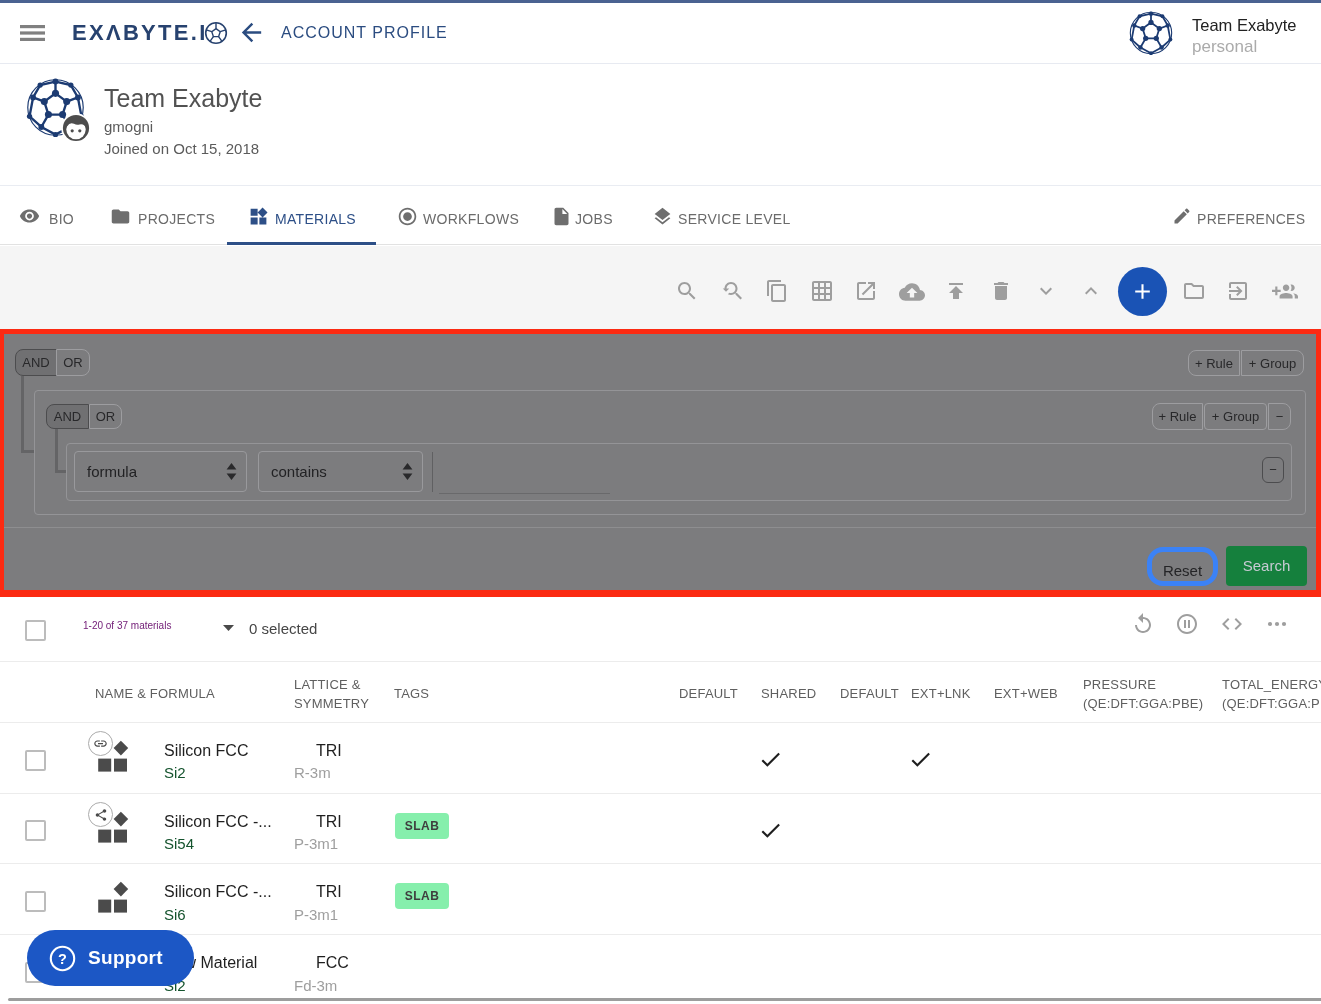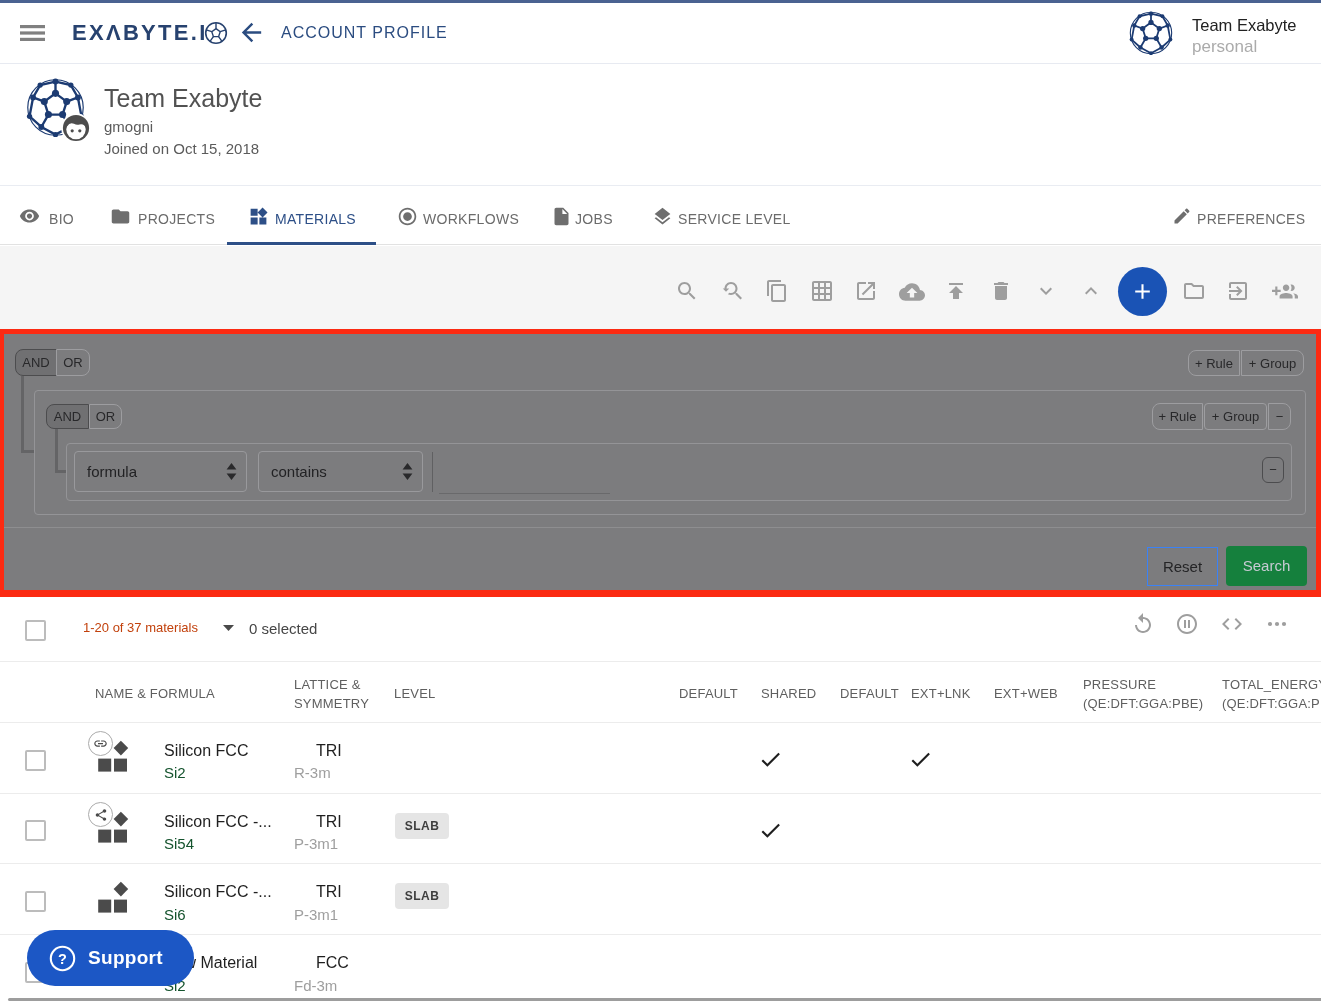--- a/index.html
+++ b/index.html
@@ -32,31 +32,31 @@
 
 #qpanel { left:0; top:329px; width:1321px; height:268px; background:#7c7c7e;
   border-style:solid; border-color:#fb2a12; border-width:5px 5px 7px 4px; }
 .qbtn { position:absolute; font-size:13px; color:#28282a; text-align:center;
   border:1px solid #9d9da0; border-radius:4px; background:transparent; line-height:25px; }
 .qsel { position:absolute; height:41px; border:1px solid #99999c; border-radius:4px;
   font-size:15px; color:#222224; line-height:39px; padding-left:12px; }
 .caretud { position:absolute; right:9px; top:11px; }
 
 #ckball { left:25px; top:620px; width:21px; height:21px; border:2px solid #bcbcbc; border-radius:2px; }
-#counts { left:83px; top:620px; font-size:13px; color:#c2410c; }
+#counts { left:83px; top:620px; font-size:10px; color:#701a75; }
 #selected { left:249px; top:620px; font-size:15px; color:#464646; }
 
 .hdrlbl { position:absolute; font-size:13px; color:#5f5f5f; letter-spacing:0.2px; }
 .rowline { position:absolute; left:0; width:1321px; height:1px; background:#ececec; }
 .rowck { position:absolute; left:25px; width:21px; height:21px; border:2px solid #bcbcbc; border-radius:2px; background:#fff; }
 .mname { position:absolute; left:164px; font-size:16px; font-weight:500; color:#1f1f1f; }
 .mform { position:absolute; left:164px; font-size:15px; color:#14532d; }
 .mlat { position:absolute; left:294px; font-size:16px; font-weight:500; color:#1f1f1f;margin-left:22px; }
 .mlat2 { position:absolute; left:294px; font-size:15px; color:#9e9e9e; }
-.chip { position:absolute; left:395px; width:54px; height:26px; background:#e5e5e5; border-radius:4px;
+.chip { position:absolute; left:395px; width:54px; height:26px; background:#86efac; border-radius:4px;
   font-size:12px; font-weight:bold; color:#3e3e3e; text-align:center; line-height:26px; letter-spacing:0.5px; }
 .badge { position:absolute; width:25px; height:25px; border-radius:50%; background:#fff; border:1px solid #ababab; }
 
 #support { left:27px; top:930px; width:167px; height:56px; border-radius:28px; background:#1c57c5; z-index:30; }
 #support span { position:absolute; left:61px; top:17px; font-size:19px; font-weight:bold; color:#fff; letter-spacing:0.3px; }
 #hscroll { left:8px; top:998px; width:1313px; height:3px; background:#9d9d9d; border-radius:2px 0 0 2px; z-index:40; }
 </style>
 </head>
 <body>
 <div id="app">
@@ -251,21 +251,21 @@
   </div>
   <div class="qsel" style="left:74px;top:451px;width:173px;">formula
     <svg class="caretud" width="11" height="17" viewBox="0 0 11 17">
         <path d="M5.5 0 L10.4 6.6 L0.6 6.6 Z M5.5 17 L10.4 10.4 L0.6 10.4 Z" fill="#29292b"></path>
       </svg>
   </div>
   <div class="abs" style="left:432px;top:452px;width:1px;height:40px;background:#606062;"></div>
   <div class="abs" style="left:439px;top:493px;width:171px;height:1px;background:#69696b;"></div>
   <div class="qbtn" style="left:1262px;top:457px;width:22px;height:26px;line-height:24px;border:1.5px solid #4c4c4e;border-radius:6px;">−</div>
   <div class="abs" style="left:4px;top:527px;width:1312px;height:1px;background:#8e8e90;"></div>
-  <div class="abs" style="left:1147px;top:547px;width:71px;height:39px;border:1px solid #3b82f6;border-radius:0;font-size:15px;color:#242426;text-align:center;line-height:37px;">Reset</div>
+  <div class="abs" style="left:1147px;top:547px;width:71px;height:39px;border:5px solid #3b82f6;border-radius:16px;font-size:15px;color:#242426;text-align:center;line-height:37px;">Reset</div>
   <div class="abs" style="left:1226px;top:546px;width:81px;height:40px;background:#15803d;border-radius:4px;font-size:15px;color:#c7cad3;text-align:center;line-height:40px;">Search</div>
 
   <div class="abs" id="ckball"></div>
   <div class="abs" id="counts">1-20 of 37 materials</div>
   <svg class="abs" style="left:223px;top:625px" width="11" height="6" viewBox="0 0 11 6">
       <path d="M0 0 L11 0 L5.5 6 Z" fill="#4a4a4a"></path>
     </svg>
   <div class="abs" id="selected">0 selected</div>
   <svg class="abs" style="left:1131px;top:612px" width="24" height="24" viewBox="0 0 24 24">
     <path d="M12 5V1L7 6l5 5V7c3.31 0 6 2.69 6 6s-2.69 6-6 6-6-2.69-6-6H4c0 4.42 3.58 8 8 8s8-3.58 8-8-3.58-8-8-8z" fill="#9e9e9e"></path>
@@ -279,21 +279,21 @@
   <svg class="abs" style="left:1265px;top:612px" width="24" height="24" viewBox="0 0 24 24">
     <circle cx="5" cy="12" r="2.1" fill="#9e9e9e"></circle>
       <circle cx="12" cy="12" r="2.1" fill="#9e9e9e"></circle>
       <circle cx="19" cy="12" r="2.1" fill="#9e9e9e"></circle>
   </svg>
 
   <div class="rowline" style="top:661px"></div>
   <div class="hdrlbl" style="left:95px;top:686px">NAME &amp; FORMULA</div>
   <div class="hdrlbl" style="left:294px;top:677px">LATTICE &amp;</div>
   <div class="hdrlbl" style="left:294px;top:696px">SYMMETRY</div>
-  <div class="hdrlbl" style="left:394px;top:686px">LEVEL</div>
+  <div class="hdrlbl" style="left:394px;top:686px">TAGS</div>
   <div class="hdrlbl" style="left:679px;top:686px">DEFAULT</div>
   <div class="hdrlbl" style="left:761px;top:686px">SHARED</div>
   <div class="hdrlbl" style="left:840px;top:686px">DEFAULT</div>
   <div class="hdrlbl" style="left:911px;top:686px">EXT+LNK</div>
   <div class="hdrlbl" style="left:994px;top:686px">EXT+WEB</div>
   <div class="hdrlbl" style="left:1083px;top:677px">PRESSURE</div>
   <div class="hdrlbl" style="left:1083px;top:696px">(QE:DFT:GGA:PBE)</div>
   <div class="hdrlbl" style="left:1222px;top:677px">TOTAL_ENERGY</div>
   <div class="hdrlbl" style="left:1222px;top:696px">(QE:DFT:GGA:PE</div>
   <div class="rowline" style="top:722px"></div>

